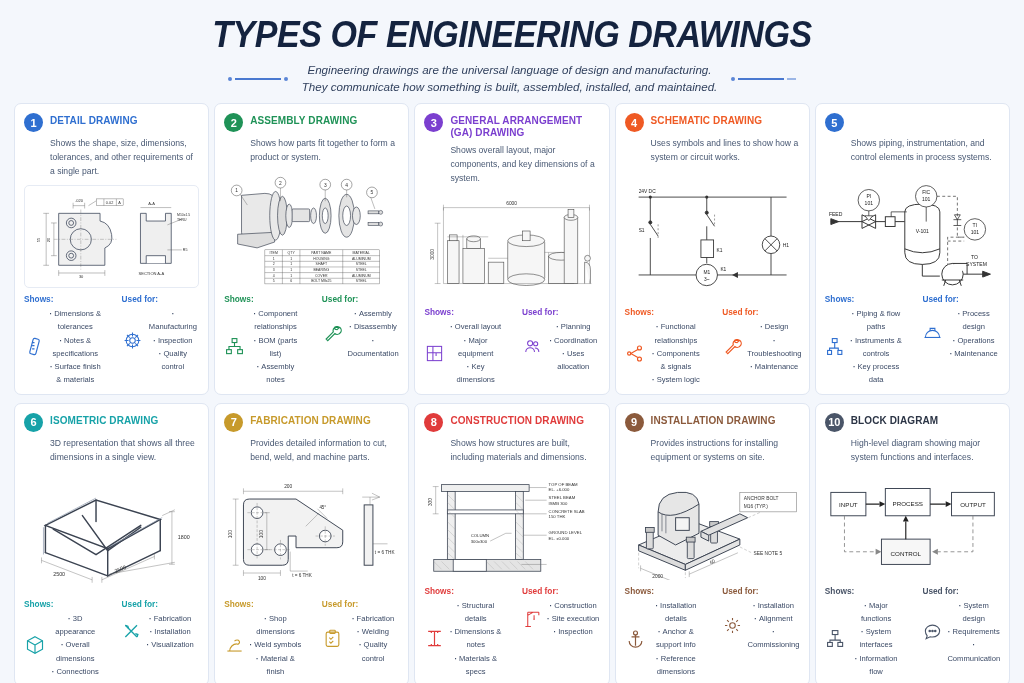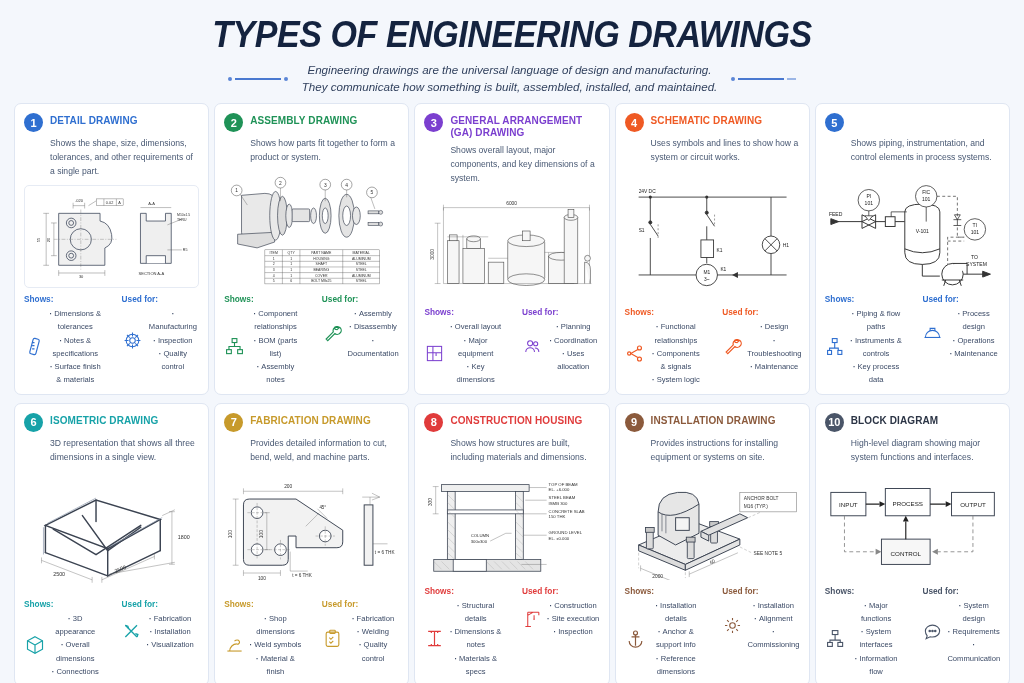--- a/index.html
+++ b/index.html
@@ -691,21 +691,21 @@
               <li>Quality control</li>
             </ul>
           </div>
         </div>
       </div>
     </div>
 
     <div class="card">
       <div class="card-head">
         <div class="badge" style="background:#e03b3b">8</div>
-        <div class="card-title" style="color:#e03b3b">CONSTRUCTION HOUSING</div>
+        <div class="card-title" style="color:#e03b3b">CONSTRUCTION DRAWING</div>
       </div>
       <div class="card-desc">Shows how structures are built, including materials and dimensions.</div>
       <div class="figure">
         <svg viewBox="0 0 180 112" preserveAspectRatio="xMidYMid meet">
           <g stroke="#3c4452" stroke-width="0.8" fill="#efefef">
             <rect x="18" y="14" width="90" height="7"></rect>
             <rect x="24" y="21" width="8" height="70"></rect>
             <rect x="94" y="21" width="8" height="70"></rect>
             <rect x="24" y="40" width="78" height="4" fill="#fff"></rect>
             <rect x="10" y="91" width="110" height="12" fill="#e4e4e4"></rect>

